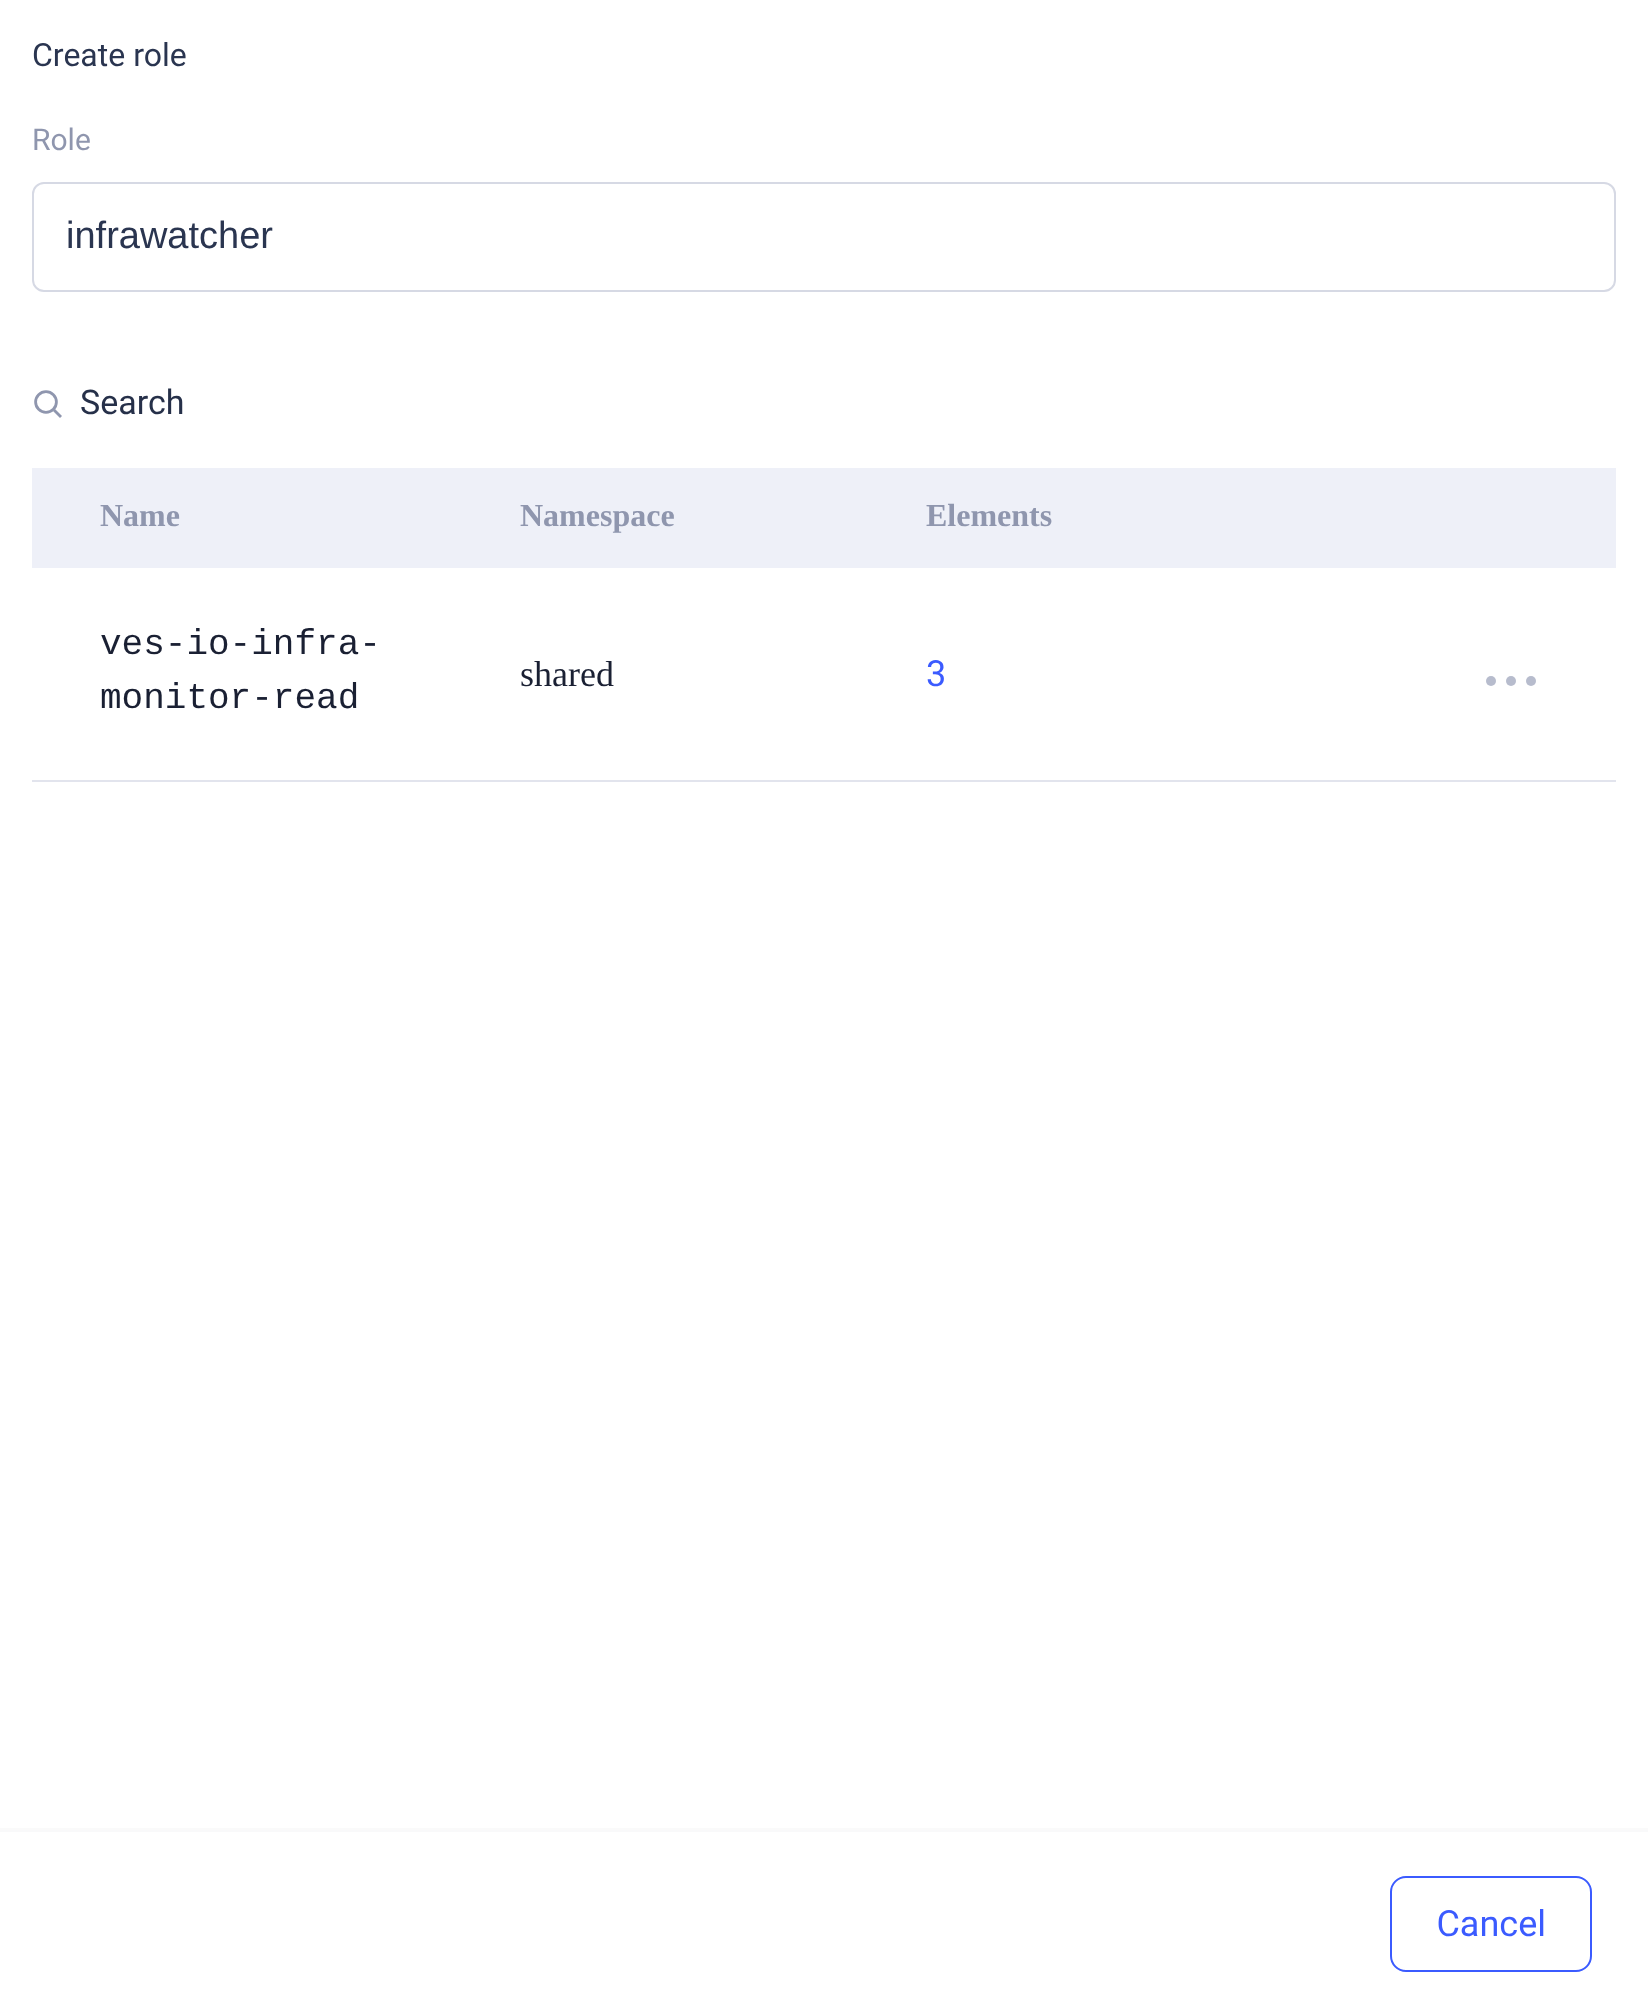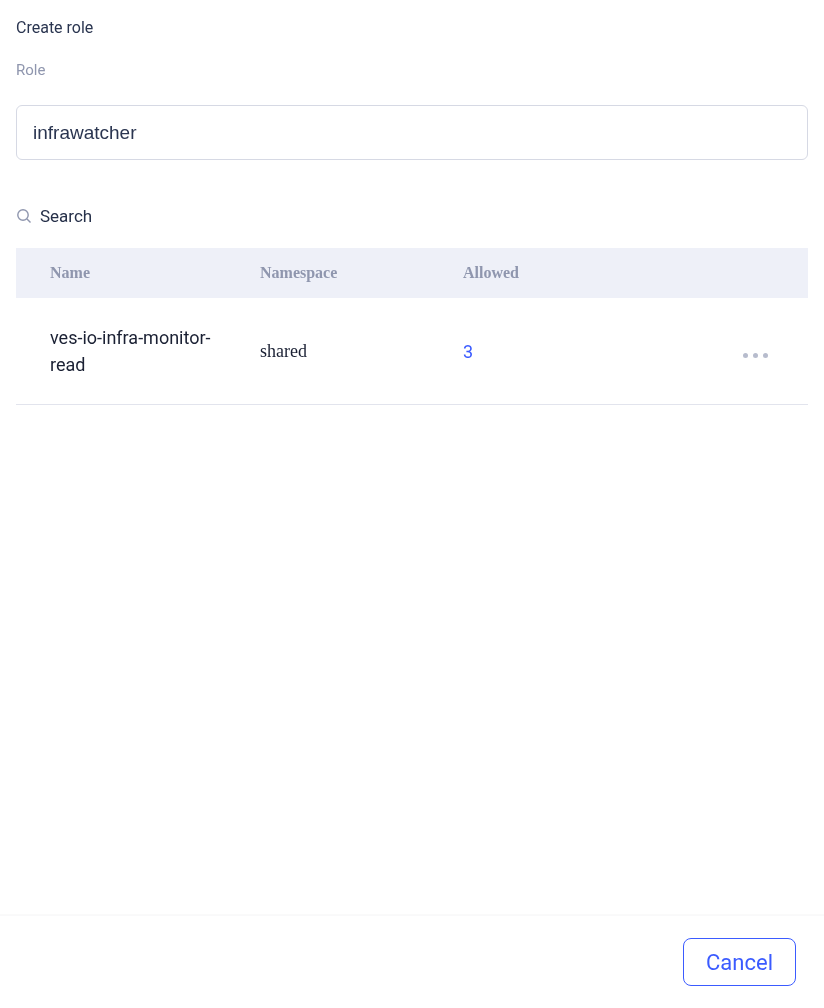--- a/index.html
+++ b/index.html
@@ -23,21 +23,21 @@
     }
     .page-title {
       font-size: 16px;
       font-weight: 400;
       color: #2a3550;
       margin-bottom: 24px;
     }
     .field-label {
       font-size: 15px;
       color: #8f96ae;
-      margin-bottom: 26px;
+      margin-bottom: 12px;
     }
     .text-input {
       width: 100%;
       height: 55px;
       border: 1px solid #d6d9e4;
       border-radius: 6px;
       padding: 18px 16px;
       font-size: 19px;
       color: #2a3550;
       outline: none;
@@ -109,20 +109,21 @@
       border-bottom: 1px solid #e2e4ed;
     }
     .table td {
       padding: 26px 12px 26px 34px;
       font-size: 18px;
       color: #1a2033;
       vertical-align: middle;
     }
     .table td.col-name {
       line-height: 1.5;
+      font-family: Liberation Mono, monospace;
     }
     .table td.col-namespace { padding-left: 20px; font-family: Liberation Serif, serif; }
     .table td.col-elements {
       color: #3b5bff;
       padding-left: 5px;
     }
     .table td.col-actions {
       text-align: right;
       padding-right: 40px;
     }
@@ -143,21 +144,21 @@
       padding: 22px 28px;
       display: flex;
       justify-content: flex-end;
       gap: 18px;
       background: #fff;
     }
     .btn {
       min-width: 94px;
       height: 48px;
       border-radius: 8px;
-      font-size: 22px;
+      font-size: 18px;
       cursor: pointer;
       display: inline-flex;
       align-items: center;
       justify-content: center;
       font-family: inherit;
     }
     .btn-cancel {
       background: #fff;
       border: 1.5px solid #3b5bff;
       color: #3b5bff;
@@ -189,21 +190,21 @@
       </span>
       <span class="search-label">Search</span>
     </div>
   </div>
 
   <table class="table">
     <thead>
       <tr>
         <th class="col-name">Name</th>
         <th class="col-namespace">Namespace</th>
-        <th class="col-elements">Allowed</th>
+        <th class="col-elements">Elements</th>
         <th class="col-actions"></th>
       </tr>
     </thead>
     <tbody>
       <tr>
         <td class="col-name">ves-io-infra-monitor-read</td>
         <td class="col-namespace">shared</td>
         <td class="col-elements">3</td>
         <td class="col-actions">
           <span class="more-icon">

